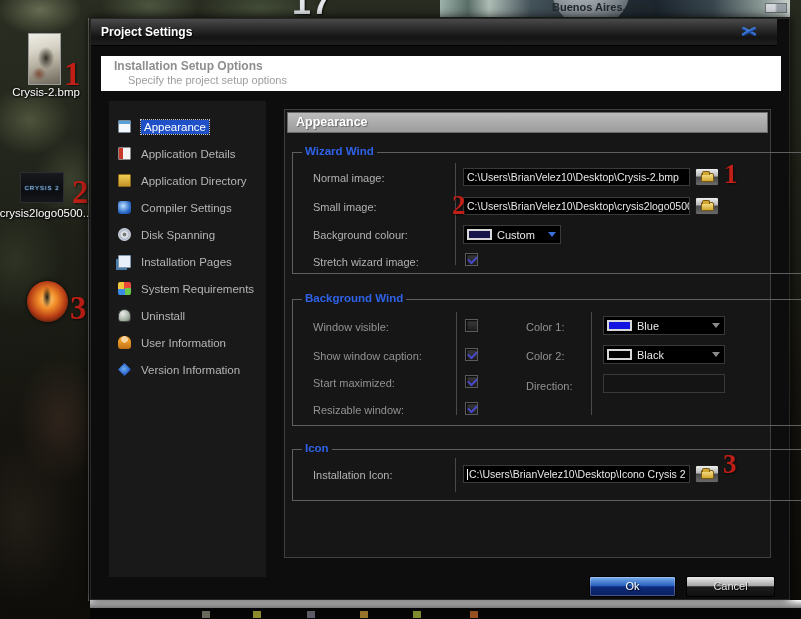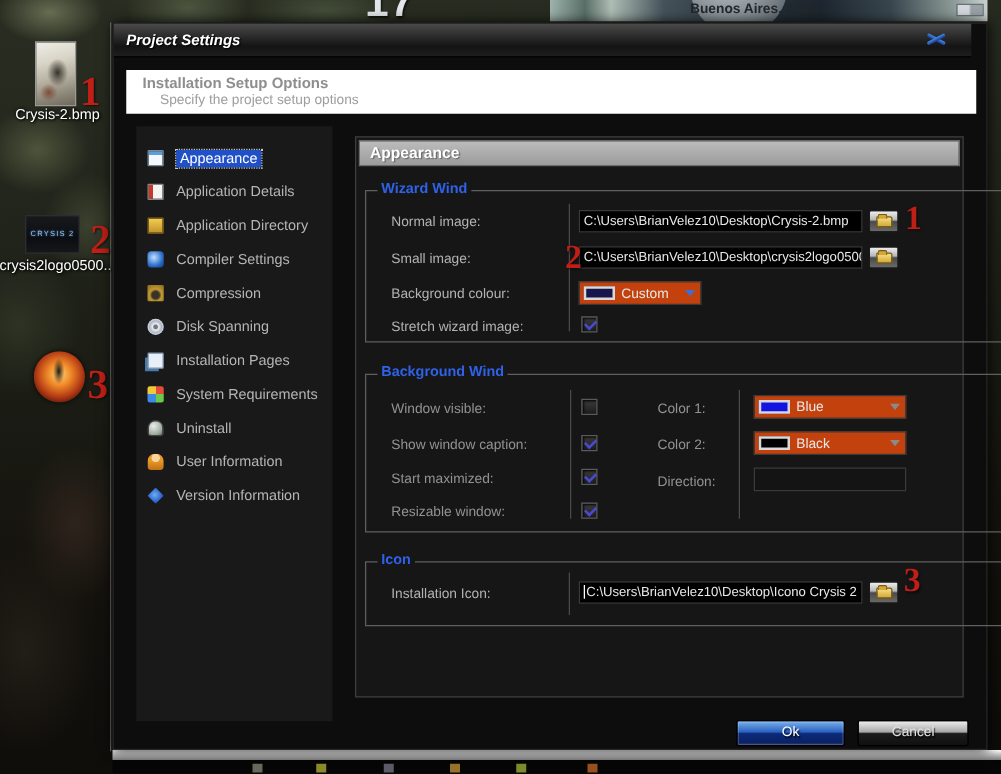--- a/index.html
+++ b/index.html
@@ -65,21 +65,21 @@
   .red-num { position:absolute; font-family:"Liberation Serif", serif; font-weight:bold;
     color:#bf1f17; text-shadow:1px 1px 2px rgba(0,0,0,.6); line-height:1; }
   .rn-desktop { font-size:33px; }
   .rn-dialog { font-size:27px; }
 
   
   .dialog { position:absolute; left:90px; top:18px; width:700px; height:582px;
     background:#0d0d0d; border:1px solid #262626; box-shadow:0 0 10px rgba(0,0,0,.9); }
   .titlebar { position:absolute; left:0; top:0; right:12px; height:27px;
     background:linear-gradient(#4a4a4a,#2a2a2a 40%,#141414 70%,#1e1e1e);
-    border-bottom:1px solid #000;font-style:italic; }
+    border-bottom:1px solid #000; }
   .titlebar-text { position:absolute; left:10px; top:6px; color:#fff; font-size:12px;
     font-weight:bold; text-shadow:1px 1px 1px #000; }
   .close-x { position:absolute; right:18px; top:5px; width:20px; height:15px; cursor:pointer; }
   .close-x::before, .close-x::after { content:""; position:absolute; left:2px; top:6px;
     width:16px; height:3px; border-radius:2px;
     background:linear-gradient(#4a8ae8,#123a90); }
   .close-x::before { transform:rotate(28deg); }
   .close-x::after  { transform:rotate(-28deg); }
 
   .header-band { position:absolute; left:10px; top:37px; width:680px; height:35px; background:#fff; }
@@ -131,21 +131,21 @@
     font-size:10.5px; line-height:16px; padding:0 3px; overflow:hidden; white-space:nowrap; }
   .caret { display:inline-block; width:1px; height:11px; background:#fff; vertical-align:-2px; margin-right:1px; }
   .browse-btn { position:absolute; left:402px; width:24px; height:18px; cursor:pointer;
     background:linear-gradient(#efefef,#b8b8b8 42%,#4a4a4a 52%,#6a6a6a); border:1px solid #1a1a1a;
     border-radius:2px; display:flex; align-items:center; justify-content:center; }
   .mini-folder { width:13px; height:9px; background:linear-gradient(#f6e08a,#d2a832);
     border:1px solid #7a5a10; border-radius:1px 2px 1px 1px; position:relative; }
   .mini-folder::before { content:""; position:absolute; left:0; top:-3px; width:6px; height:3px;
     background:#d2a832; border:1px solid #7a5a10; border-bottom:none; border-radius:2px 2px 0 0; }
 
-  .dropdown { position:absolute; height:19px; background:#c2410c; border:1px solid #3a3a3a;
+  .dropdown { position:absolute; height:19px; background:#000000; border:1px solid #3a3a3a;
     display:flex; align-items:center; padding-left:3px; }
   .swatch { width:25px; height:11px; border:2px solid #d8d8d8; margin-right:5px; }
   .dd-text { color:#e8e8e8; font-size:11px; flex:1; }
   .dd-arrow { width:17px; height:100%; display:flex; align-items:center; justify-content:center; }
   .tri { width:0; height:0; border-left:4px solid transparent; border-right:4px solid transparent;
     border-top:5px solid #8a8a8a; }
   .tri.blue { border-top-color:#3a6fd8; }
 
   .cb { position:absolute; width:13px; height:13px; border:1px solid #5a5a5a;
     background:linear-gradient(#3e3e3e,#1c1c1c); box-shadow:inset 1px 1px 2px #000; }
@@ -221,24 +221,20 @@
       </div>
       <div class="side-item">
         <span class="si ic-folder"></span>
         <span class="side-label">Application Directory</span>
       </div>
       <div class="side-item">
         <span class="si ic-compiler"></span>
         <span class="side-label">Compiler Settings</span>
       </div>
       <div class="side-item">
-        <span class="si ic-clamp"></span>
-        <span class="side-label">Compression</span>
-      </div>
-      <div class="side-item">
         <span class="si ic-disc"></span>
         <span class="side-label">Disk Spanning</span>
       </div>
       <div class="side-item">
         <span class="si ic-pages"></span>
         <span class="side-label">Installation Pages</span>
       </div>
       <div class="side-item">
         <span class="si ic-win"></span>
         <span class="side-label">System Requirements</span>

